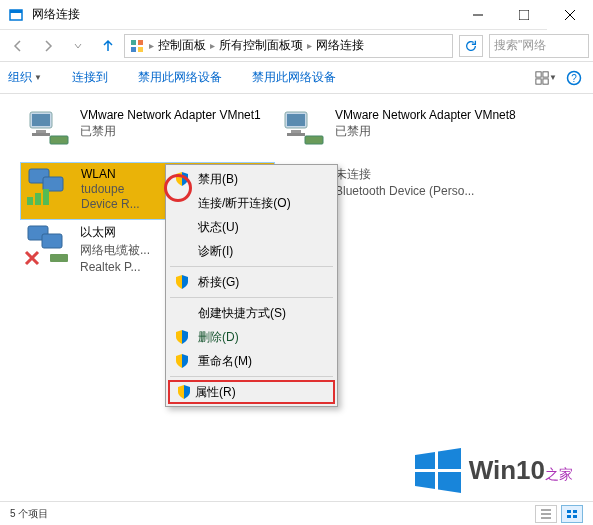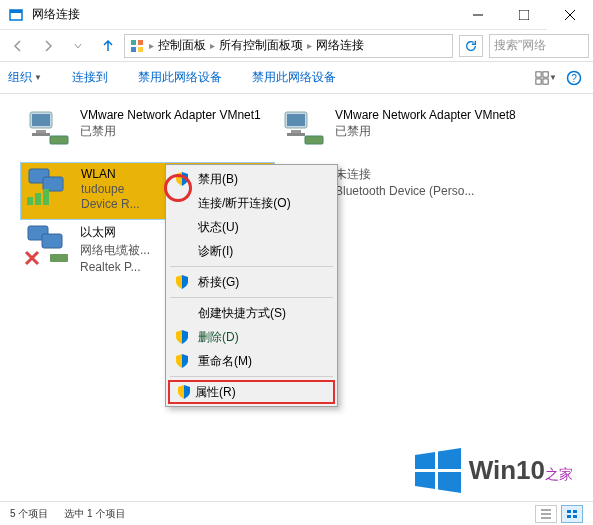--- a/index.html
+++ b/index.html
@@ -306,21 +306,20 @@
         <path d="M2 27 L22 27 L22 44 L2 41 Z" fill="#0078d7"></path>
         <path d="M25 27 L48 27 L48 48 L25 44.5 Z" fill="#0078d7"></path>
       </svg></span>
   <div>
     <div><span class="wm-text">Win10</span><span class="wm-sub">之家</span></div>
   </div>
 </div>
 
 <div class="statusbar">
   <span>5 个项目</span>
-  <span>选中 1 个项目</span>
   <div class="sb-right">
     <div class="sb-view">
         <svg width="14" height="12" viewBox="0 0 14 12">
           <line x1="2" y1="2" x2="12" y2="2" stroke="#555"></line>
           <line x1="2" y1="6" x2="12" y2="6" stroke="#555"></line>
           <line x1="2" y1="10" x2="12" y2="10" stroke="#555"></line>
         </svg>
       </div>
     <div class="sb-view active">
         <svg width="14" height="12" viewBox="0 0 14 12">

